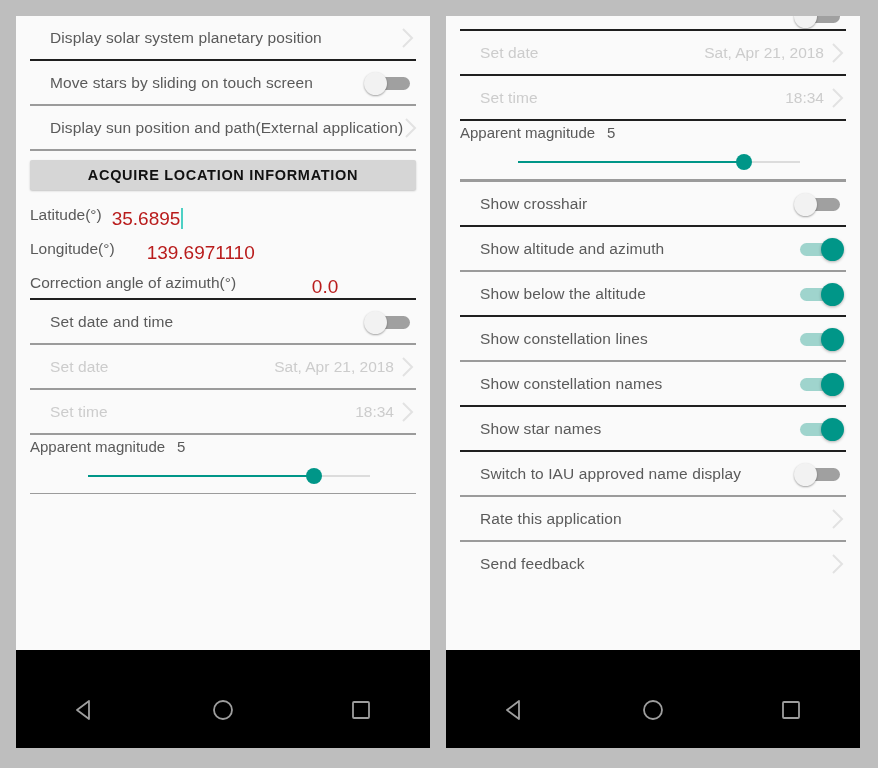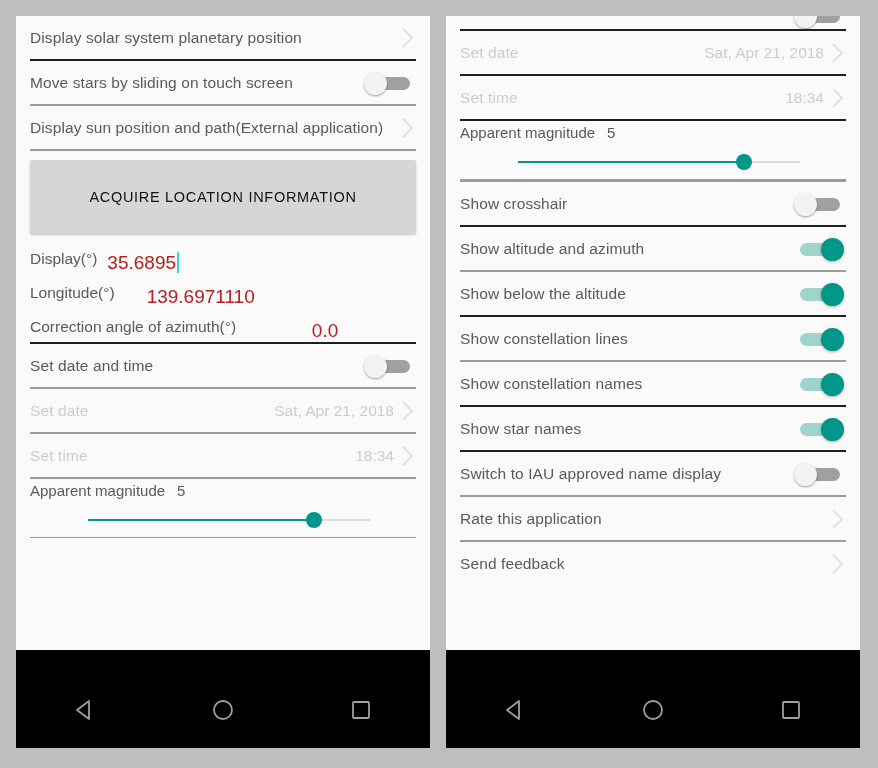--- a/index.html
+++ b/index.html
@@ -39,20 +39,21 @@
     padding: 0 14px;
   }
 
   
   .row {
     position: relative;
     display: flex;
     align-items: center;
     min-height: 43px;
     box-sizing: border-box;
+    margin-left: 20px;
   }
   .row-label {
     font-size: 15.5px;
     color: #5a5a5a;
     flex: 1 1 auto;
     white-space: nowrap;
     letter-spacing: 0.1px;
   }
   .row.disabled .row-label,
   .row.disabled .row-value {
@@ -130,23 +131,23 @@
   .btn {
     display: block;
     width: 100%;
     box-sizing: border-box;
     background: #d6d6d6;
     border: none;
     border-radius: 2px;
     color: #111;
     font-family: "Liberation Sans", sans-serif;
     font-size: 14.5px;
-    font-weight: normal;
+    font-weight: bold;
     letter-spacing: 0.7px;
-    padding: 29px 0;
+    padding: 7px 0;
     text-align: center;
     box-shadow: 0 1px 2px rgba(0,0,0,0.22);
     margin: 9px 4px 6px 0;
     cursor: pointer;
   }
 
   
   .field-row {
     display: flex;
     align-items: flex-end;
@@ -303,21 +304,21 @@
           <svg width="16" height="28" viewBox="0 0 16 28">
               <path d="M3 5 L12 14 L3 23" fill="none" stroke="#e2e2e2" stroke-width="2"></path>
             </svg>
         </span>
       </div>
       <div class="div-gray"></div>
 
       <button class="btn">ACQUIRE LOCATION INFORMATION</button>
 
       <div class="field-row">
-        <span class="field-label">Display(°)</span>
+        <span class="field-label">Latitude(°)</span>
         <span class="field-wrap fw-lat focused">
           <span class="field-val"><span>35.6895</span><span class="caret"></span></span>
           <span class="field-underline"></span>
         </span>
       </div>
 
       <div class="field-row">
         <span class="field-label">Longitude(°)</span>
         <span class="field-wrap fw-lon">
           <span class="field-val">139.6971110</span>

